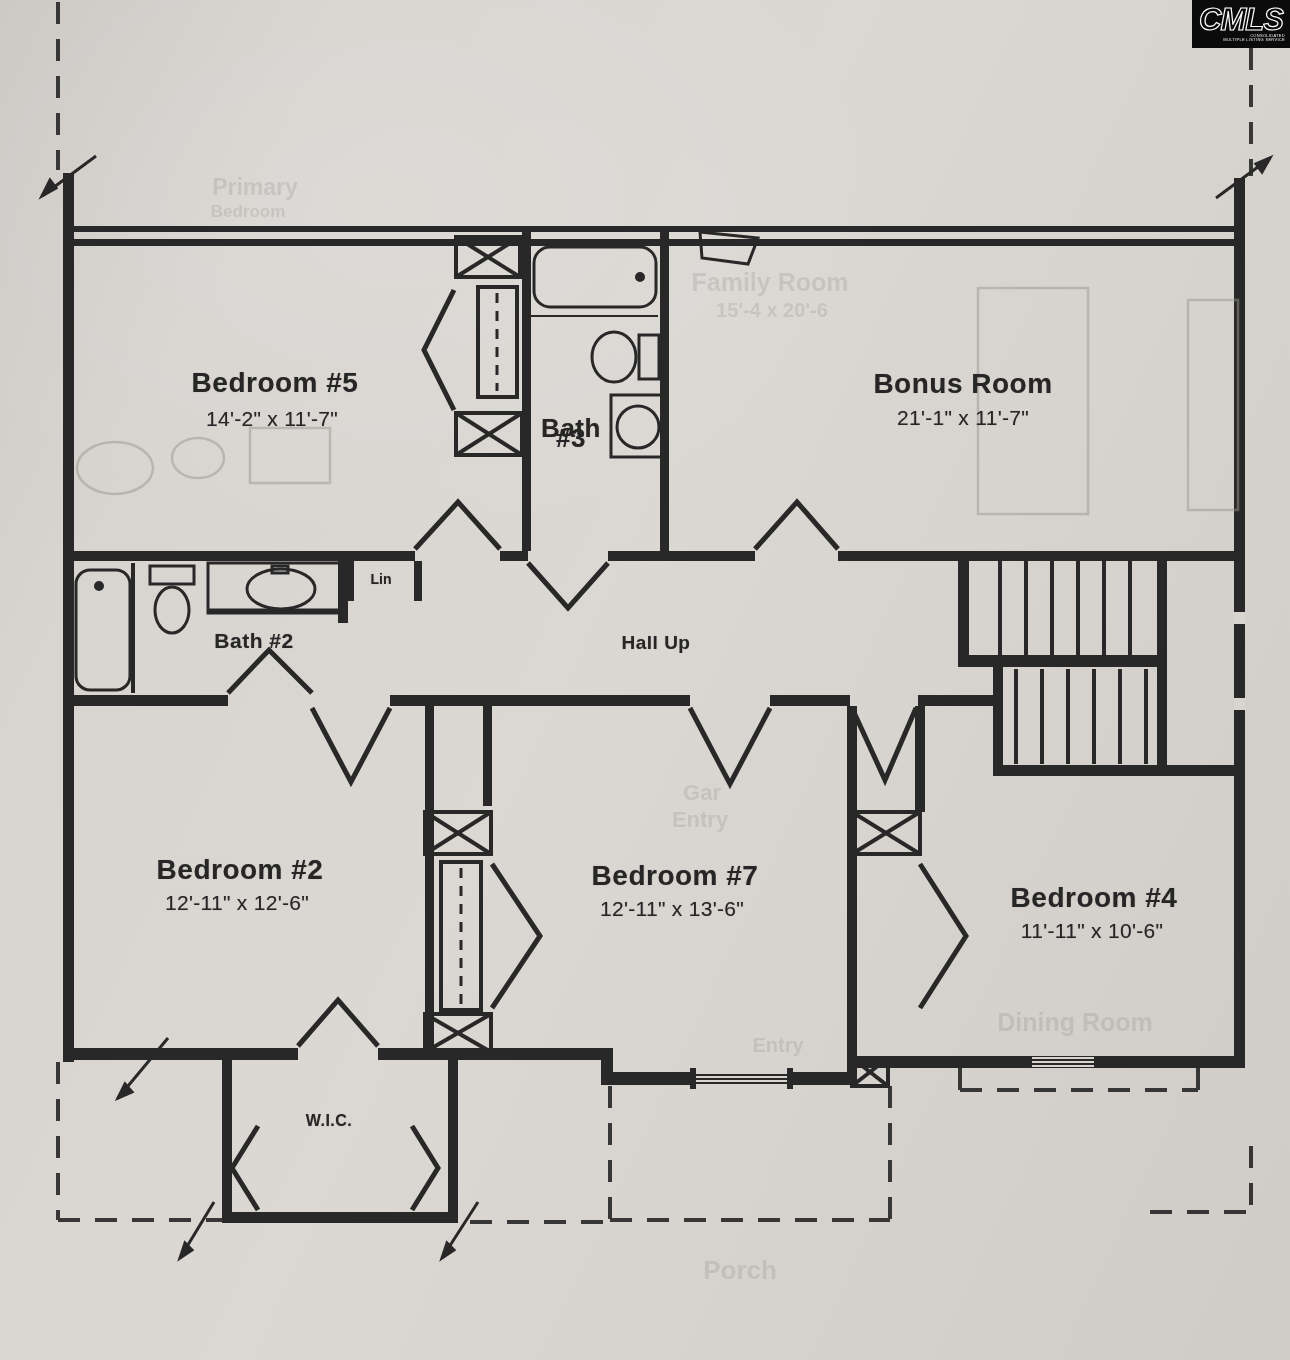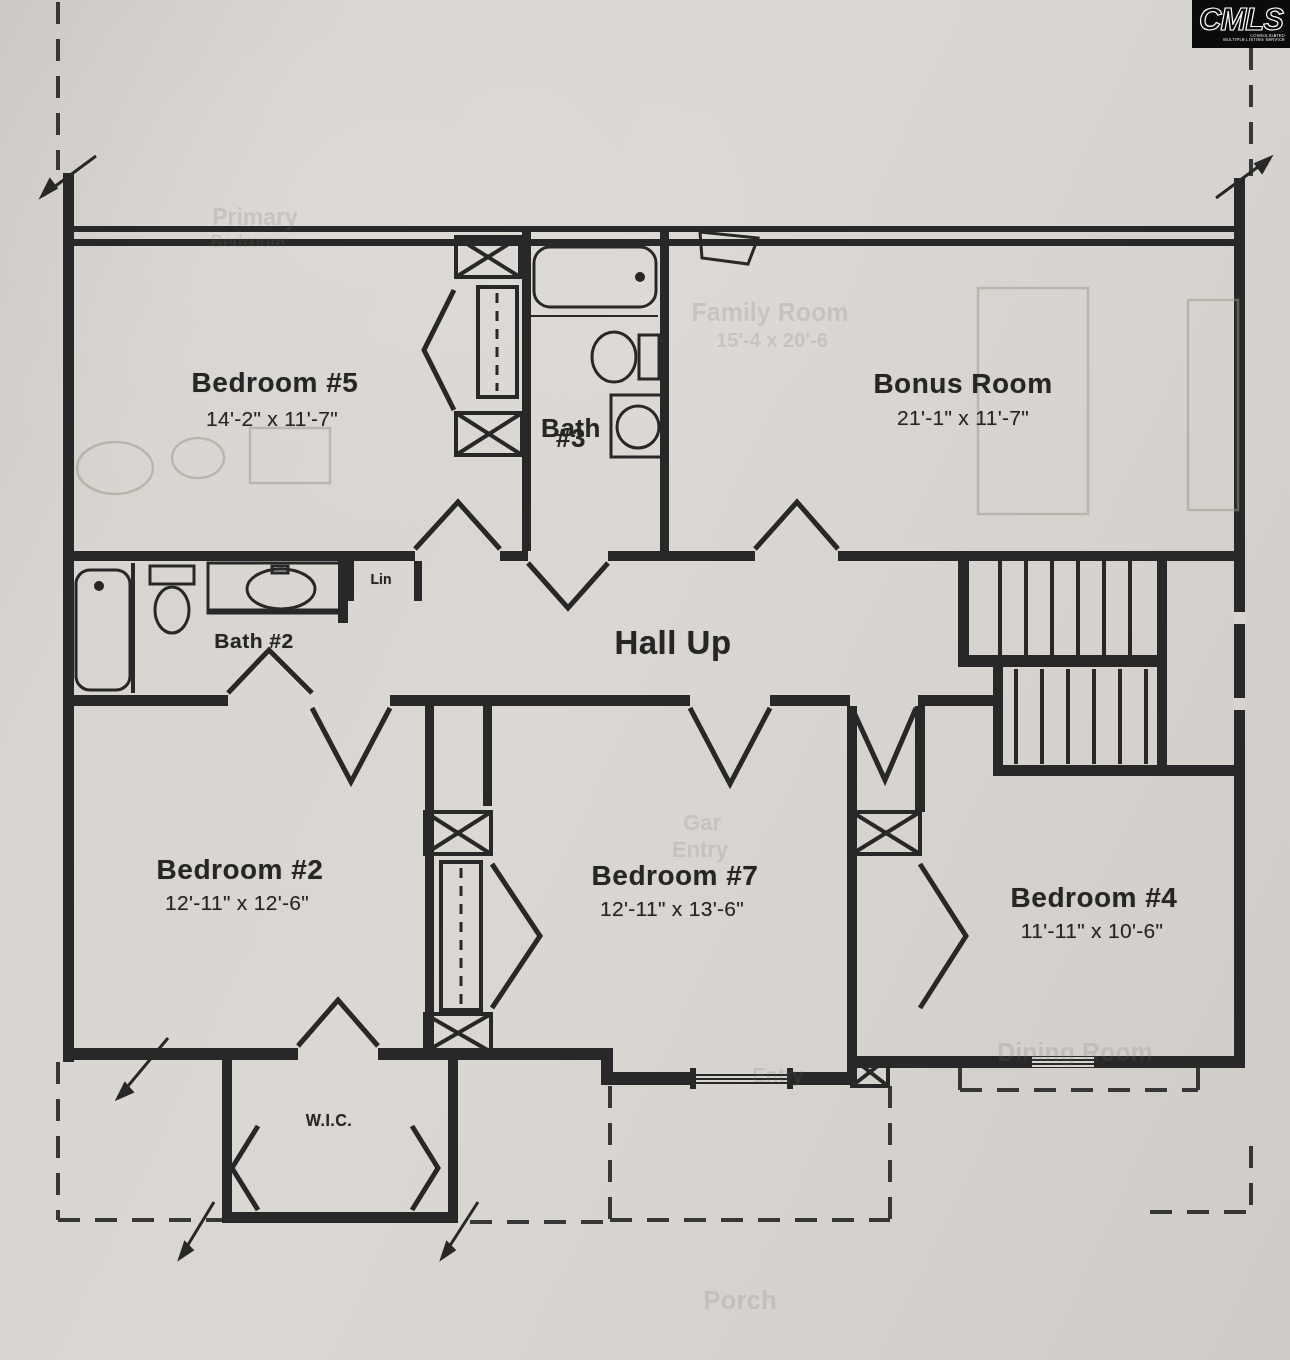--- a/index.html
+++ b/index.html
@@ -26,21 +26,20 @@
   .small-name{font-size:16px;font-weight:600;}
   .tiny-name{font-size:14px;font-weight:600;letter-spacing:0;}
   .ghost{
     position:absolute;
     transform:translate(-50%,-50%);
     color:#6b6862;
     opacity:.17;
     filter:blur(.7px);
     font-weight:600;
     white-space:nowrap;
-    margin-top:30px;
   }
   .logo{
     position:absolute;
     right:0;top:0;
     width:98px;height:48px;
     background:#0b0b0b;
     color:#fff;
     display:flex;flex-direction:column;align-items:center;justify-content:center;
   }
   .logo-word{
@@ -264,21 +263,21 @@
   <div class="lbl room-dims" style="left:272px;top:419px">14'-2" x 11'-7"</div>
 
   <div class="lbl room-name" style="left:571px;top:428px;font-size:26px">Bath</div>
   <div class="lbl room-name" style="left:571px;top:438px;font-size:26px">#3</div>
 
   <div class="lbl room-name" style="left:963px;top:384px">Bonus Room</div>
   <div class="lbl room-dims" style="left:963px;top:418px">21'-1" x 11'-7"</div>
 
   <div class="lbl room-name" style="left:254px;top:641px;font-size:21px">Bath #2</div>
   <div class="lbl tiny-name" style="left:381px;top:579px">Lin</div>
-  <div class="lbl room-name" style="left:673px;top:643px;font-size:33px">Hall Up</div>
+  <div class="lbl room-name" style="left:656px;top:643px;font-size:19px">Hall Up</div>
 
   <div class="lbl room-name" style="left:240px;top:870px">Bedroom #2</div>
   <div class="lbl room-dims" style="left:237px;top:903px">12'-11" x 12'-6"</div>
 
   <div class="lbl room-name" style="left:675px;top:876px">Bedroom #7</div>
   <div class="lbl room-dims" style="left:672px;top:909px">12'-11" x 13'-6"</div>
 
   <div class="lbl room-name" style="left:1094px;top:898px">Bedroom #4</div>
   <div class="lbl room-dims" style="left:1092px;top:931px">11'-11" x 10'-6"</div>
 

